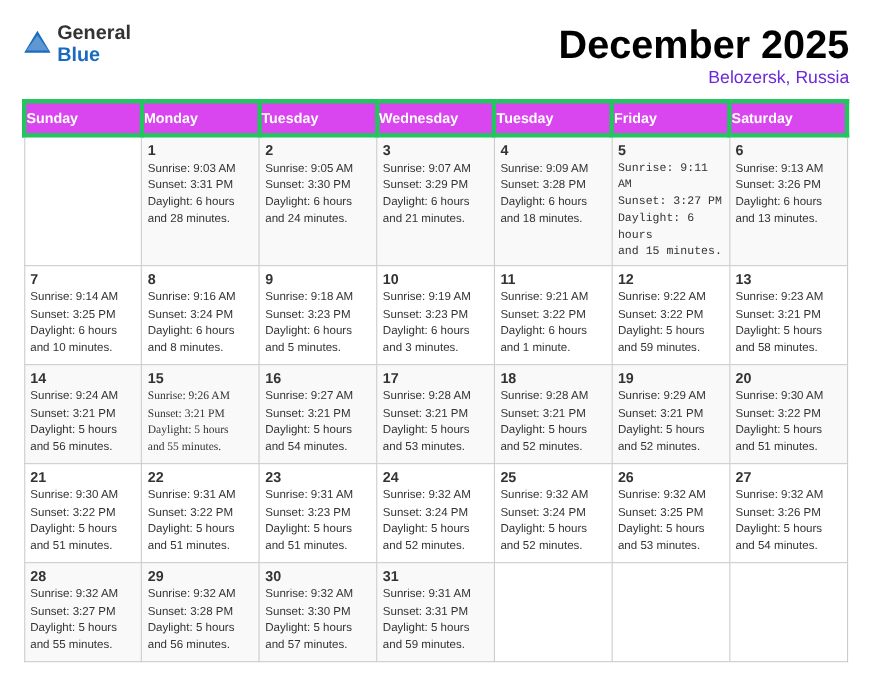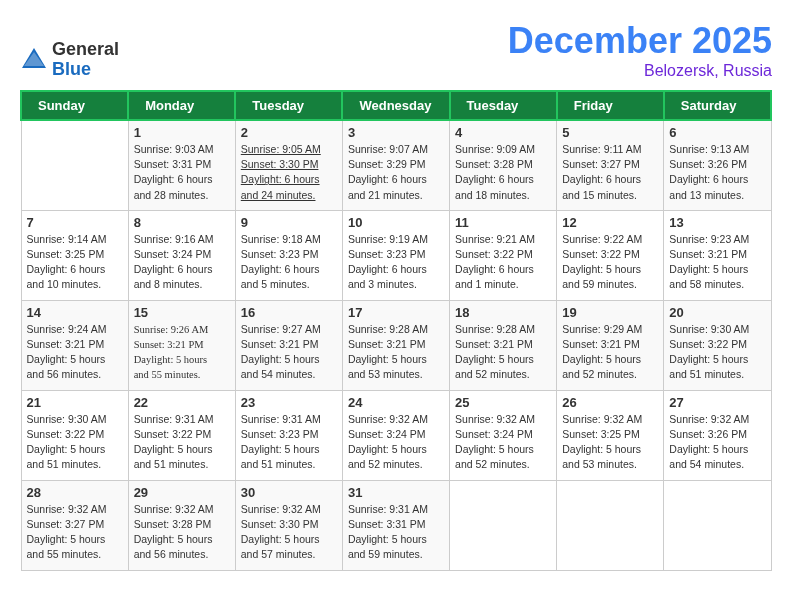--- a/index.html
+++ b/index.html
@@ -6,21 +6,21 @@
     body {
       font-family: Arial, sans-serif;
       background: #fff;
       width: 792px;
       min-height: 612px;
       padding: 20px;
     }
     .header {
       display: flex;
       justify-content: space-between;
-      align-items: flex-end;
+      align-items: flex-start;
       margin-bottom: 10px;
     }
     .logo {
       display: flex;
       align-items: center;
     }
     .logo-text {
       font-size: 18px;
       font-weight: bold;
       line-height: 1.1;
@@ -29,39 +29,39 @@
     .logo-blue { color: #1a6bbf; }
     .logo-icon {
       width: 28px;
       height: 28px;
       margin-right: 4px;
     }
     .title-block { text-align: right; }
     .month-title {
       font-size: 36px;
       font-weight: bold;
-      color: #3b82f6;
+      color: #000000;
     }
     .subtitle {
       font-size: 16px;
       color: #6d28d9;
     }
     table {
       width: 100%;
       border-collapse: collapse;
       font-size: 11px;
     }
     thead tr th {
-      background-color: #15803d;
+      background-color: #d946ef;
       color: #fff;
-      padding: 6px 16px;
+      padding: 6px 0;
       text-align: left;
       font-size: 13px;
       font-weight: bold;
-      border: 2px solid #22c55e;
+      border: 4px solid #22c55e;
     }
     tbody tr td {
       border: 1px solid #ccc;
       vertical-align: top;
       padding: 4px 5px;
       height: 90px;
       width: 107px;
     }
     tbody tr:nth-child(odd) td {
       background-color: #f9f9f9;
@@ -120,42 +120,42 @@
         <td class="empty-cell"></td>
         <td>
           <span class="day-num">1</span>
           <div class="cell-info" style="white-space: pre-line;">Sunrise: 9:03 AM
 Sunset: 3:31 PM
 Daylight: 6 hours
 and 28 minutes.</div>
         </td>
         <td>
           <span class="day-num">2</span>
-          <div class="cell-info" style="white-space: pre-line; text-decoration: underline;">Sunrise: 9:05 AM
+          <div class="cell-info" style="white-space: pre-line;">Sunrise: 9:05 AM
 Sunset: 3:30 PM
 Daylight: 6 hours
 and 24 minutes.</div>
         </td>
         <td>
           <span class="day-num">3</span>
           <div class="cell-info" style="white-space: pre-line;">Sunrise: 9:07 AM
 Sunset: 3:29 PM
 Daylight: 6 hours
 and 21 minutes.</div>
         </td>
         <td>
           <span class="day-num">4</span>
           <div class="cell-info" style="white-space: pre-line;">Sunrise: 9:09 AM
 Sunset: 3:28 PM
 Daylight: 6 hours
 and 18 minutes.</div>
         </td>
         <td>
           <span class="day-num">5</span>
-          <div class="cell-info" style="white-space: pre-line;">Sunrise: 9:11 AM
+          <div class="cell-info" style="white-space: pre-line; font-family: Liberation Mono, monospace;">Sunrise: 9:11 AM
 Sunset: 3:27 PM
 Daylight: 6 hours
 and 15 minutes.</div>
         </td>
         <td>
           <span class="day-num">6</span>
           <div class="cell-info" style="white-space: pre-line;">Sunrise: 9:13 AM
 Sunset: 3:26 PM
 Daylight: 6 hours
 and 13 minutes.</div>

